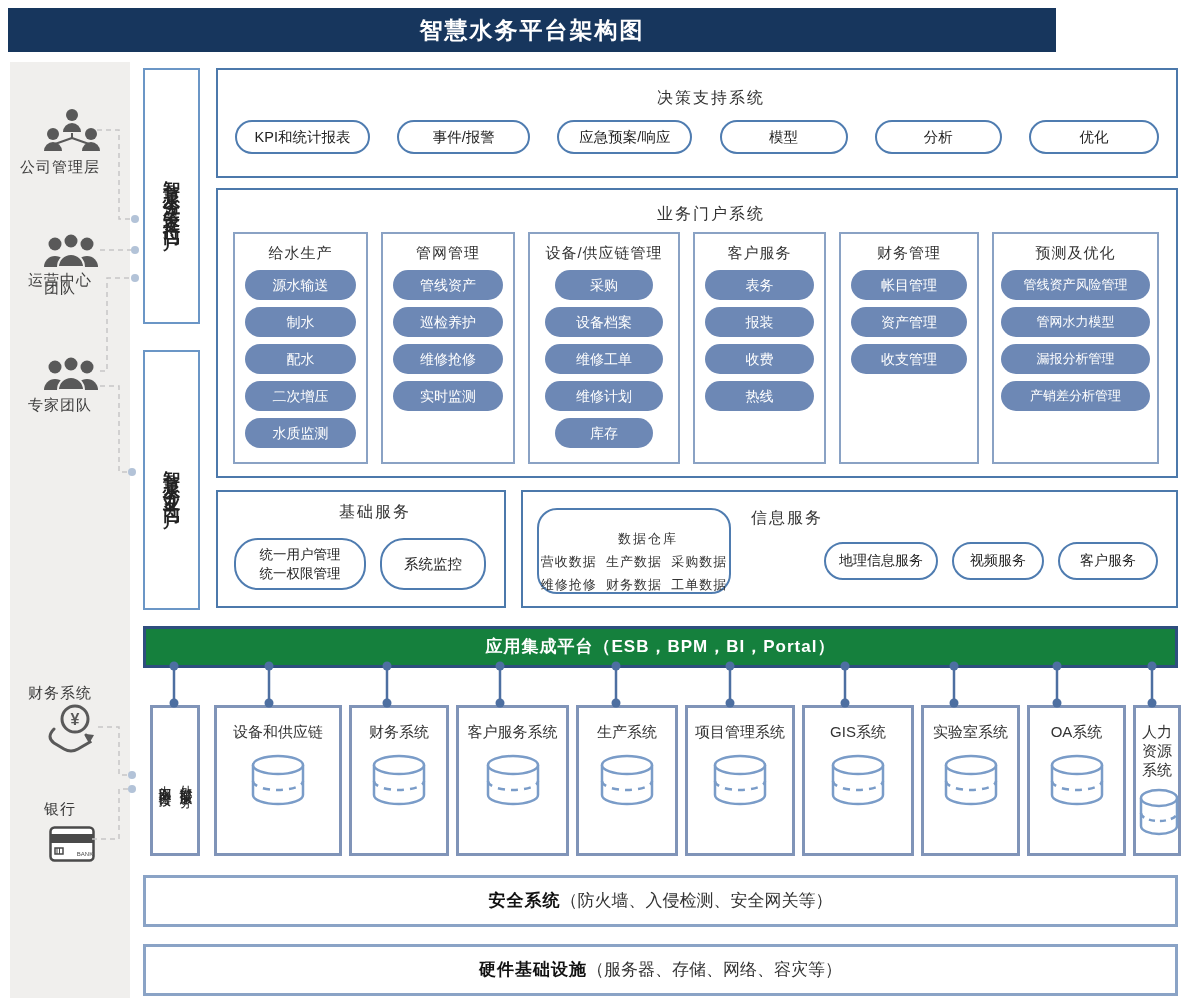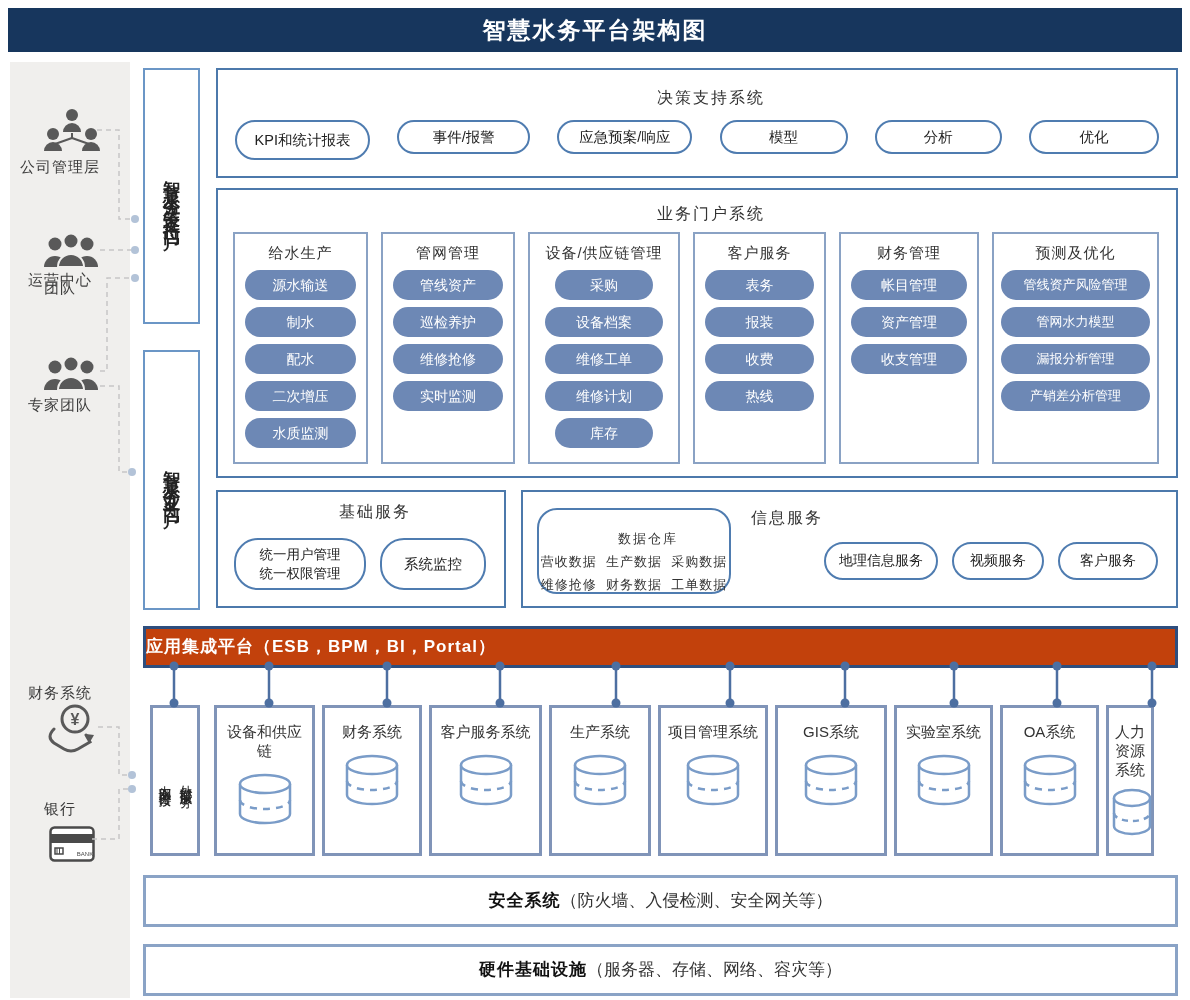--- a/index.html
+++ b/index.html
@@ -1,21 +1,21 @@
 <!DOCTYPE html>
 <html><head>
 <meta charset="utf-8">
 <style>
   html,body{margin:0;padding:0;background:#ffffff;}
   body{font-family:"Liberation Sans","DejaVu Sans",sans-serif;color:#333;}
   #stage{position:relative;width:1190px;height:1000px;background:#fff;overflow:hidden;}
   .abs{position:absolute;box-sizing:border-box;}
 
   
-  .title-bar{left:8px;top:8px;width:1174px;height:44px;background:#17365d;
+  .title-bar{left:8px;top:8px;width:1048px;height:44px;background:#17365d;
     color:#fff;font-size:23px;font-weight:bold;text-align:center;line-height:44px;letter-spacing:2px;}
 
   
   .sidebar{left:10px;top:62px;width:120px;height:936px;background:#f0efed;}
   .actor-label{position:absolute;left:0;width:120px;text-align:center;font-size:15px;color:#3c3c3c;letter-spacing:1px;}
 
   
   .vtab{background:#fff;border:2px solid #6b96c6;display:flex;align-items:center;justify-content:center;}
   .vtab span{writing-mode:vertical-rl;text-orientation:upright;font-size:17px;font-weight:bold;color:#222;letter-spacing:6px;}
 
@@ -30,22 +30,22 @@
   
   .fpill{height:30px;line-height:30px;margin:7px 10px 0 10px;background:#6d88b5;border-radius:15px;
     color:#fff;font-size:14px;text-align:center;overflow:hidden;white-space:nowrap;}
 
   
   .cols{display:flex;gap:13px;}
   .col{border:2px solid #8aa2c4;background:#fff;box-sizing:border-box;padding-top:6px;}
   .col-title{text-align:center;font-size:15px;color:#333;margin-top:4px;letter-spacing:1px;}
 
   
-  .esb-bar{left:143px;top:626px;width:1035px;height:42px;background:#c2410c;border:3px solid #2e4e7e;
-    color:#fff;font-size:17px;font-weight:bold;line-height:36px;letter-spacing:1px;}
+  .esb-bar{left:143px;top:626px;width:1035px;height:42px;background:#15803d;border:3px solid #2e4e7e;
+    color:#fff;font-size:17px;font-weight:bold;text-align:center;line-height:36px;letter-spacing:1px;}
 
   
   .sys-box{border:3px solid #8094b8;background:#fff;text-align:center;box-sizing:border-box;flex:0 0 auto;}
   .sys-title{font-size:15px;color:#333;margin-top:14px;line-height:19px;padding:0 4px;}
   .iface-box{left:150px;top:705px;width:50px;height:151px;border:3px solid #8094b8;background:#fff;
     display:flex;align-items:center;justify-content:center;gap:3px;}
   .iface-box span{writing-mode:vertical-lr;text-orientation:upright;font-size:13px;color:#222;letter-spacing:2px;}
 
   
   .wide-bar{left:143px;top:875px;width:1035px;height:52px;border:3px solid #8aa3c6;background:#fff;
@@ -137,21 +137,21 @@
   <div class="abs vtab" style="left:143px;top:68px;width:57px;height:256px;">
     <span>智慧水务决策支持门户</span>
   </div>
   <div class="abs vtab" style="left:143px;top:350px;width:57px;height:260px;">
     <span>智慧水务业务门户</span>
   </div>
 
   <div class="abs big-box" style="left:216px;top:68px;width:962px;height:110px;">
     <div class="sec-title" style="margin-top:18px;">决策支持系统</div>
     <div style="position:absolute;left:17px;right:17px;top:50px;display:flex;justify-content:space-between;">
-      <div class="opill" style="width:135px;height:40px;">KPI和统计报表</div>
+      <div class="opill" style="width:135px;height:34px;">KPI和统计报表</div>
       <div class="opill" style="width:133px;height:34px;">事件/报警</div>
       <div class="opill" style="width:135px;height:34px;">应急预案/响应</div>
       <div class="opill" style="width:128px;height:34px;">模型</div>
       <div class="opill" style="width:127px;height:34px;">分析</div>
       <div class="opill" style="width:130px;height:34px;">优化</div>
     </div>
   </div>
 
   <div class="abs big-box" style="left:216px;top:188px;width:962px;height:290px;">
     <div class="sec-title" style="margin-top:14px;">业务门户系统</div>
@@ -224,21 +224,21 @@
   </div>
 
   <div class="abs esb-bar">应用集成平台（ESB，BPM，BI，Portal）</div>
 
   <div class="abs iface-box">
     <span>内部服务接口</span>
     <span>外部接口服务</span>
   </div>
 
   <div class="abs" style="left:214px;top:705px;width:964px;height:151px;display:flex;gap:7px;">
-    <div class="sys-box" style="width:101px;">
+    <div class="sys-box" style="width:128px;">
       <div class="sys-title">设备和供应链</div>
       <svg width="60" height="54" viewBox="0 0 60 54" style="margin:12px auto 0;">
         <path d="M5,12 V42 a25,9 0 0 0 50,0 V12" fill="#fff" stroke="#7a9cc8" stroke-width="2.5"></path>
         <path d="M5,28 a25,9 0 0 0 50,0" fill="none" stroke="#7a9cc8" stroke-width="2.5" stroke-dasharray="7,6"></path>
         <ellipse cx="30" cy="12" rx="25" ry="9" fill="#fff" stroke="#7a9cc8" stroke-width="2.5"></ellipse>
       </svg>
     </div>
     <div class="sys-box" style="width:100px;">
       <div class="sys-title">财务系统</div>
       <svg width="60" height="54" viewBox="0 0 60 54" style="margin:12px auto 0;">

